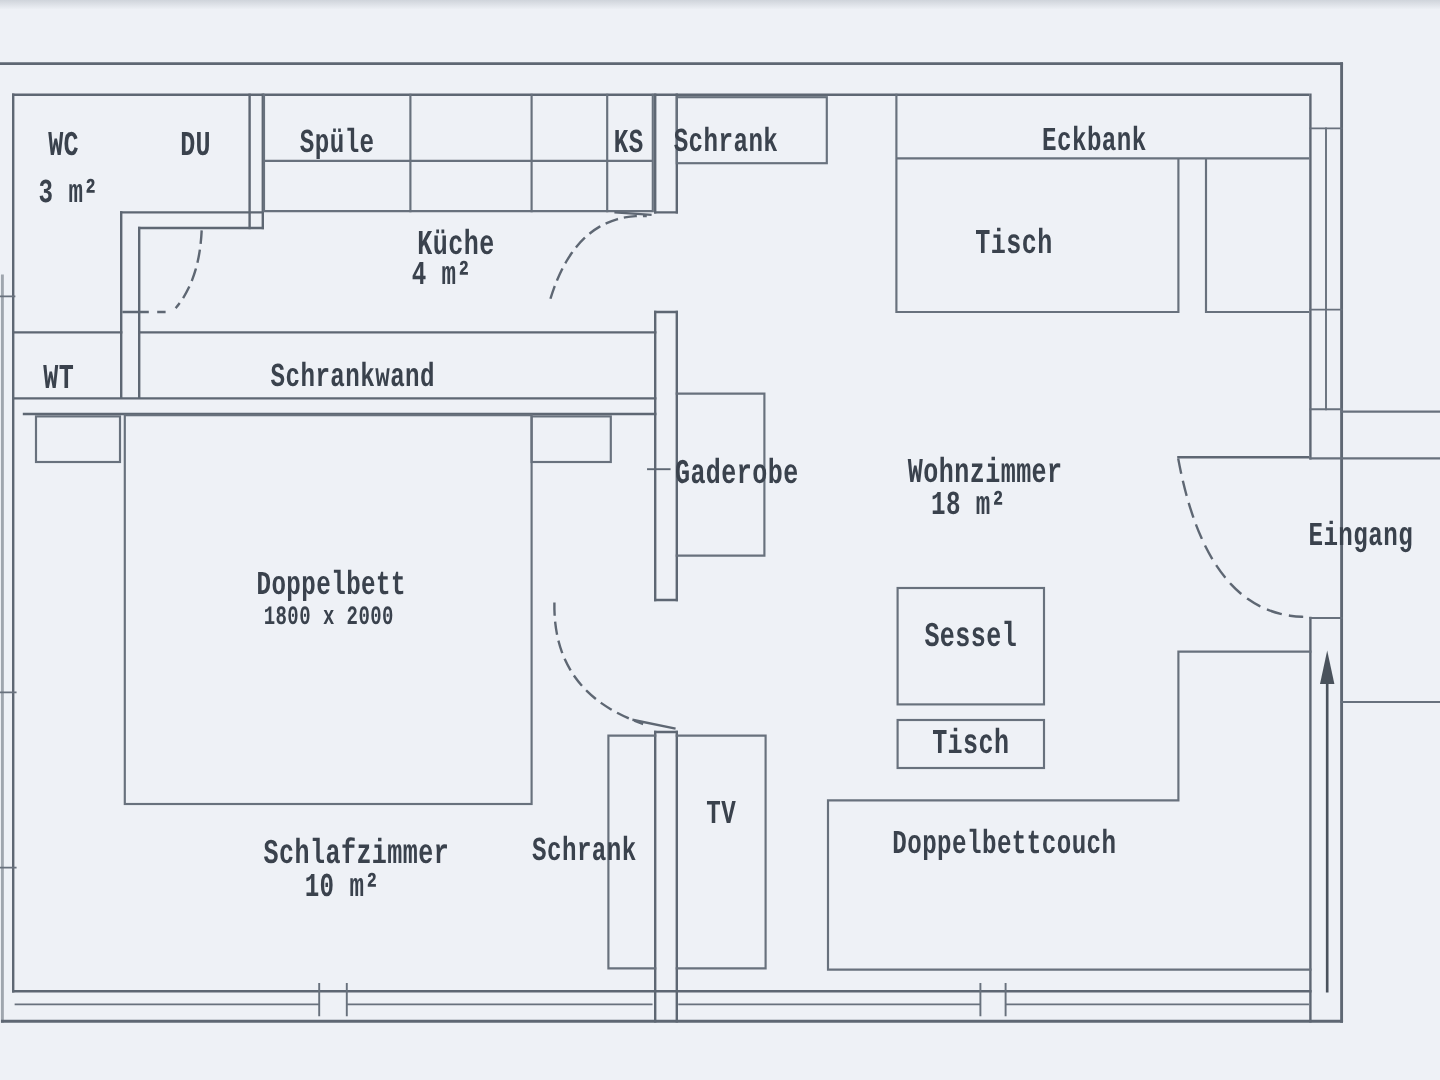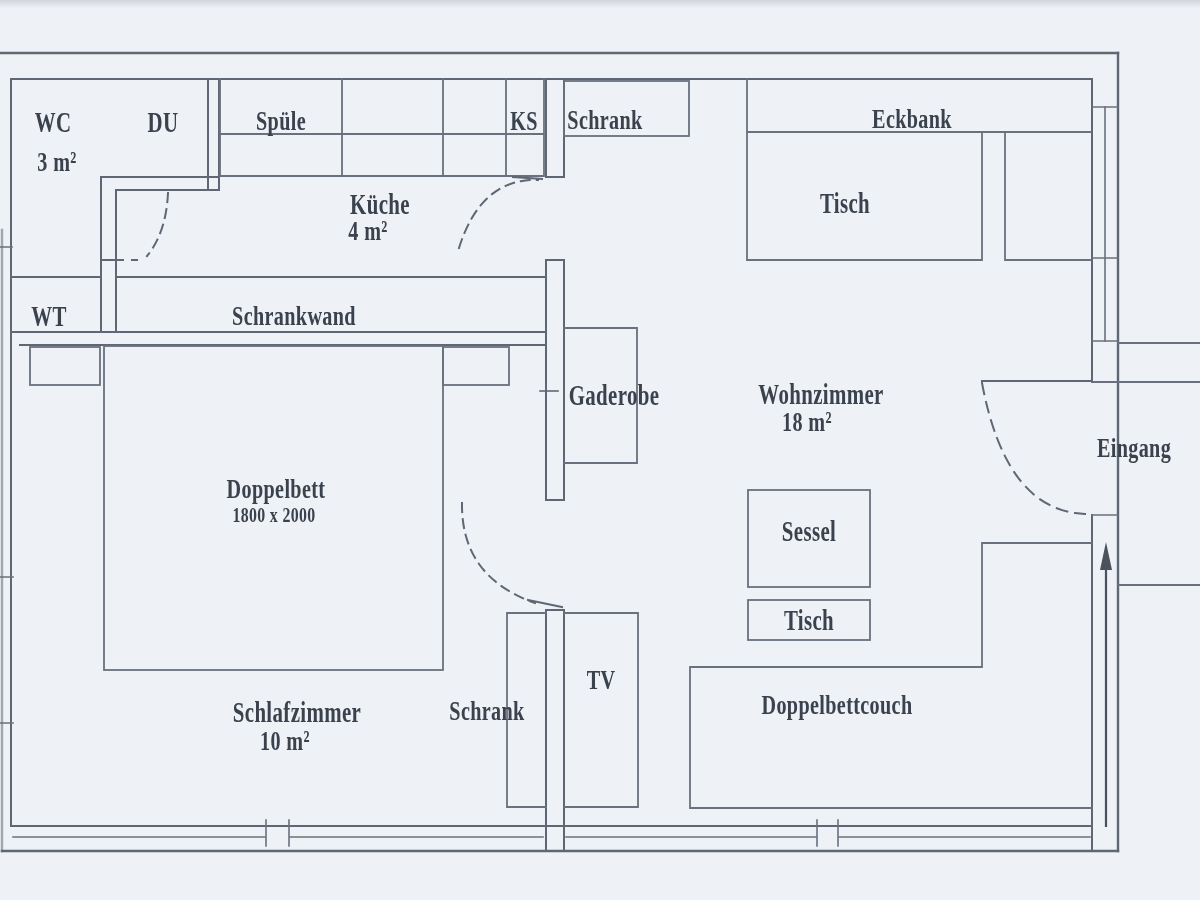--- a/index.html
+++ b/index.html
@@ -1,21 +1,21 @@
 <!DOCTYPE html>
 <html><head>
 <meta charset="utf-8">
 <style>
   html,body{margin:0;padding:0;background:#e9edf3;}
   .plan{
     position:relative;
     width:1200px;height:900px;
     background:#eef1f6;
     overflow:hidden;
-    font-family:Liberation Serif, serif;
+    font-family:Liberation Mono, monospace;
   }
   .plan::before{
     content:"";
     position:absolute;left:0;top:0;width:100%;height:8px;
     background:linear-gradient(to bottom, rgba(150,158,168,.35), rgba(150,158,168,0));
     pointer-events:none;
   }
   svg.drawing{position:absolute;left:0;top:0;}
   .lbl{
     position:absolute;

